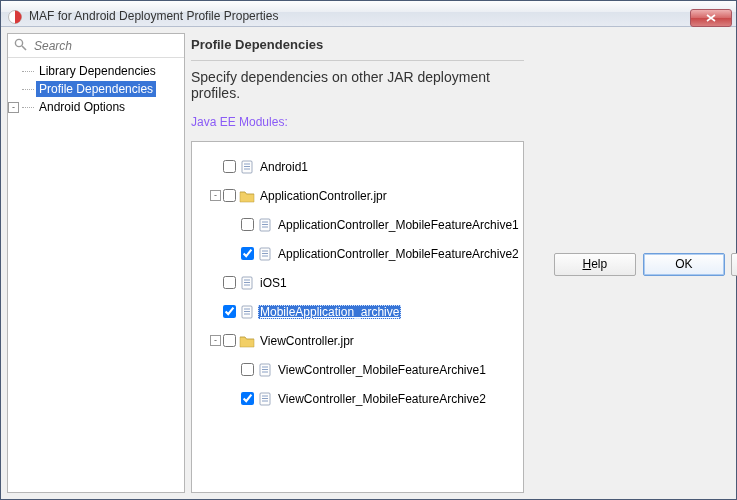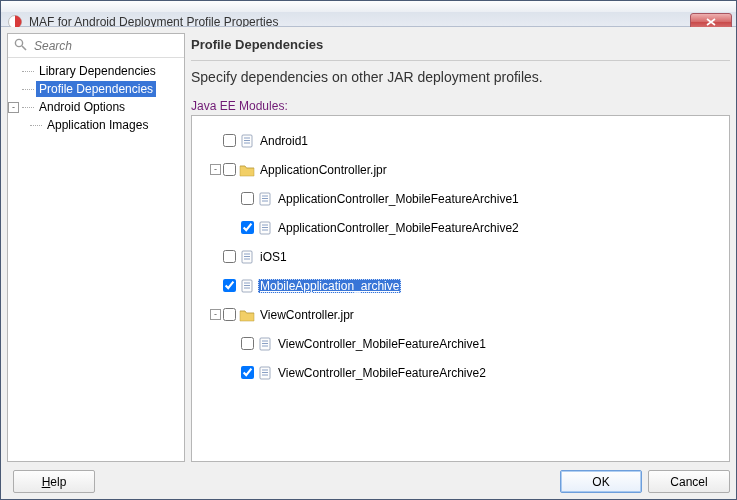--- a/index.html
+++ b/index.html
@@ -13,42 +13,42 @@
   .window {
     width: 737px; height: 500px;
     border: 1px solid #4a5a75;
     display: flex; flex-direction: column;
     background: #fff;
   }
   .titlebar {
     height: 26px;
     background: linear-gradient(to bottom, #fdfdfe 0%, #ebeef3 45%, #dde3ec 46%, #e7ebf2 100%);
     border-bottom: 1px solid #b6bfcf;
-    display: flex; align-items: center;
-    padding: 16px 4px 0 6px;
+    display: flex; align-items: flex-start;
+    padding: 8px 4px 0 6px;
   }
   .titlebar .app-icon {
     width: 16px; height: 16px; margin-right: 6px;
     display:flex; align-items:center; justify-content:center;
   }
   .titlebar .title-text { flex: 1; color: #333; font-size: 12px; }
   .titlebar .close-btn {
     width: 42px; height: 18px;
     border: 1px solid #a85560;
     border-radius: 3px;
     background: linear-gradient(to bottom, #eeb0b0 0%, #d66b6b 48%, #c94a4a 52%, #d97f7f 100%);
     display:flex; align-items:center; justify-content:center;
     color:#fff; font-weight:bold;
   }
   .body {
     flex: 1;
-    display: flex; flex-direction: column;
+    display: flex; 
     background: #f0f0f0;
     padding: 6px;
-    gap: 6px;
+    gap: 24px;
   }
   .main-area {
     flex: 1;
     display: flex;
     gap: 6px;
     min-height: 0;
   }
   .left-pane {
     width: 178px;
     background: #fff;
@@ -115,22 +115,22 @@
     color:#333;
     padding: 4px 0 8px 0;
     border-bottom: 1px solid #ccc;
     margin-bottom: 8px;
   }
   .right-desc {
     font-size: 14px; color:#333;
     margin-bottom: 14px;
   }
   .modules-label {
-    font-size: 12px; color:#701a75;
-    margin-bottom: 2px;
+    font-size: 12px; color:#8b5cf6;
+    margin-bottom: 12px;
   }
   .modules-tree-wrap {
     flex:1;
     background:#fff;
     border: 1px solid #b6b6b6;
     overflow:auto;
     padding: 4px 2px;
   }
   .tree-row {
     display:flex; align-items:center;
@@ -239,24 +239,20 @@
             <div class="nav-item depth1 selected">
               <div class="spacer-exp"></div>
               <div class="dots"></div>
               <span class="nav-label">Profile Dependencies</span>
             </div>
             <div class="nav-item depth1">
               <div class="expander">-</div>
               <div class="dots"></div>
               <span class="nav-label">Android Options</span>
             </div>
-            <div class="nav-item depth2">
-              <div class="dots"></div>
-              <span class="nav-label">Application Images</span>
-            </div>
           </div>
       </div>
 
       <div class="right-pane">
         <div class="right-header">Profile Dependencies</div>
         <div class="right-desc">Specify dependencies on other JAR deployment profiles.</div>
         <div class="modules-label">Java EE Modules:</div>
         <div class="modules-tree-wrap">
           <div id="modules-tree">
               <div class="tree-row">

